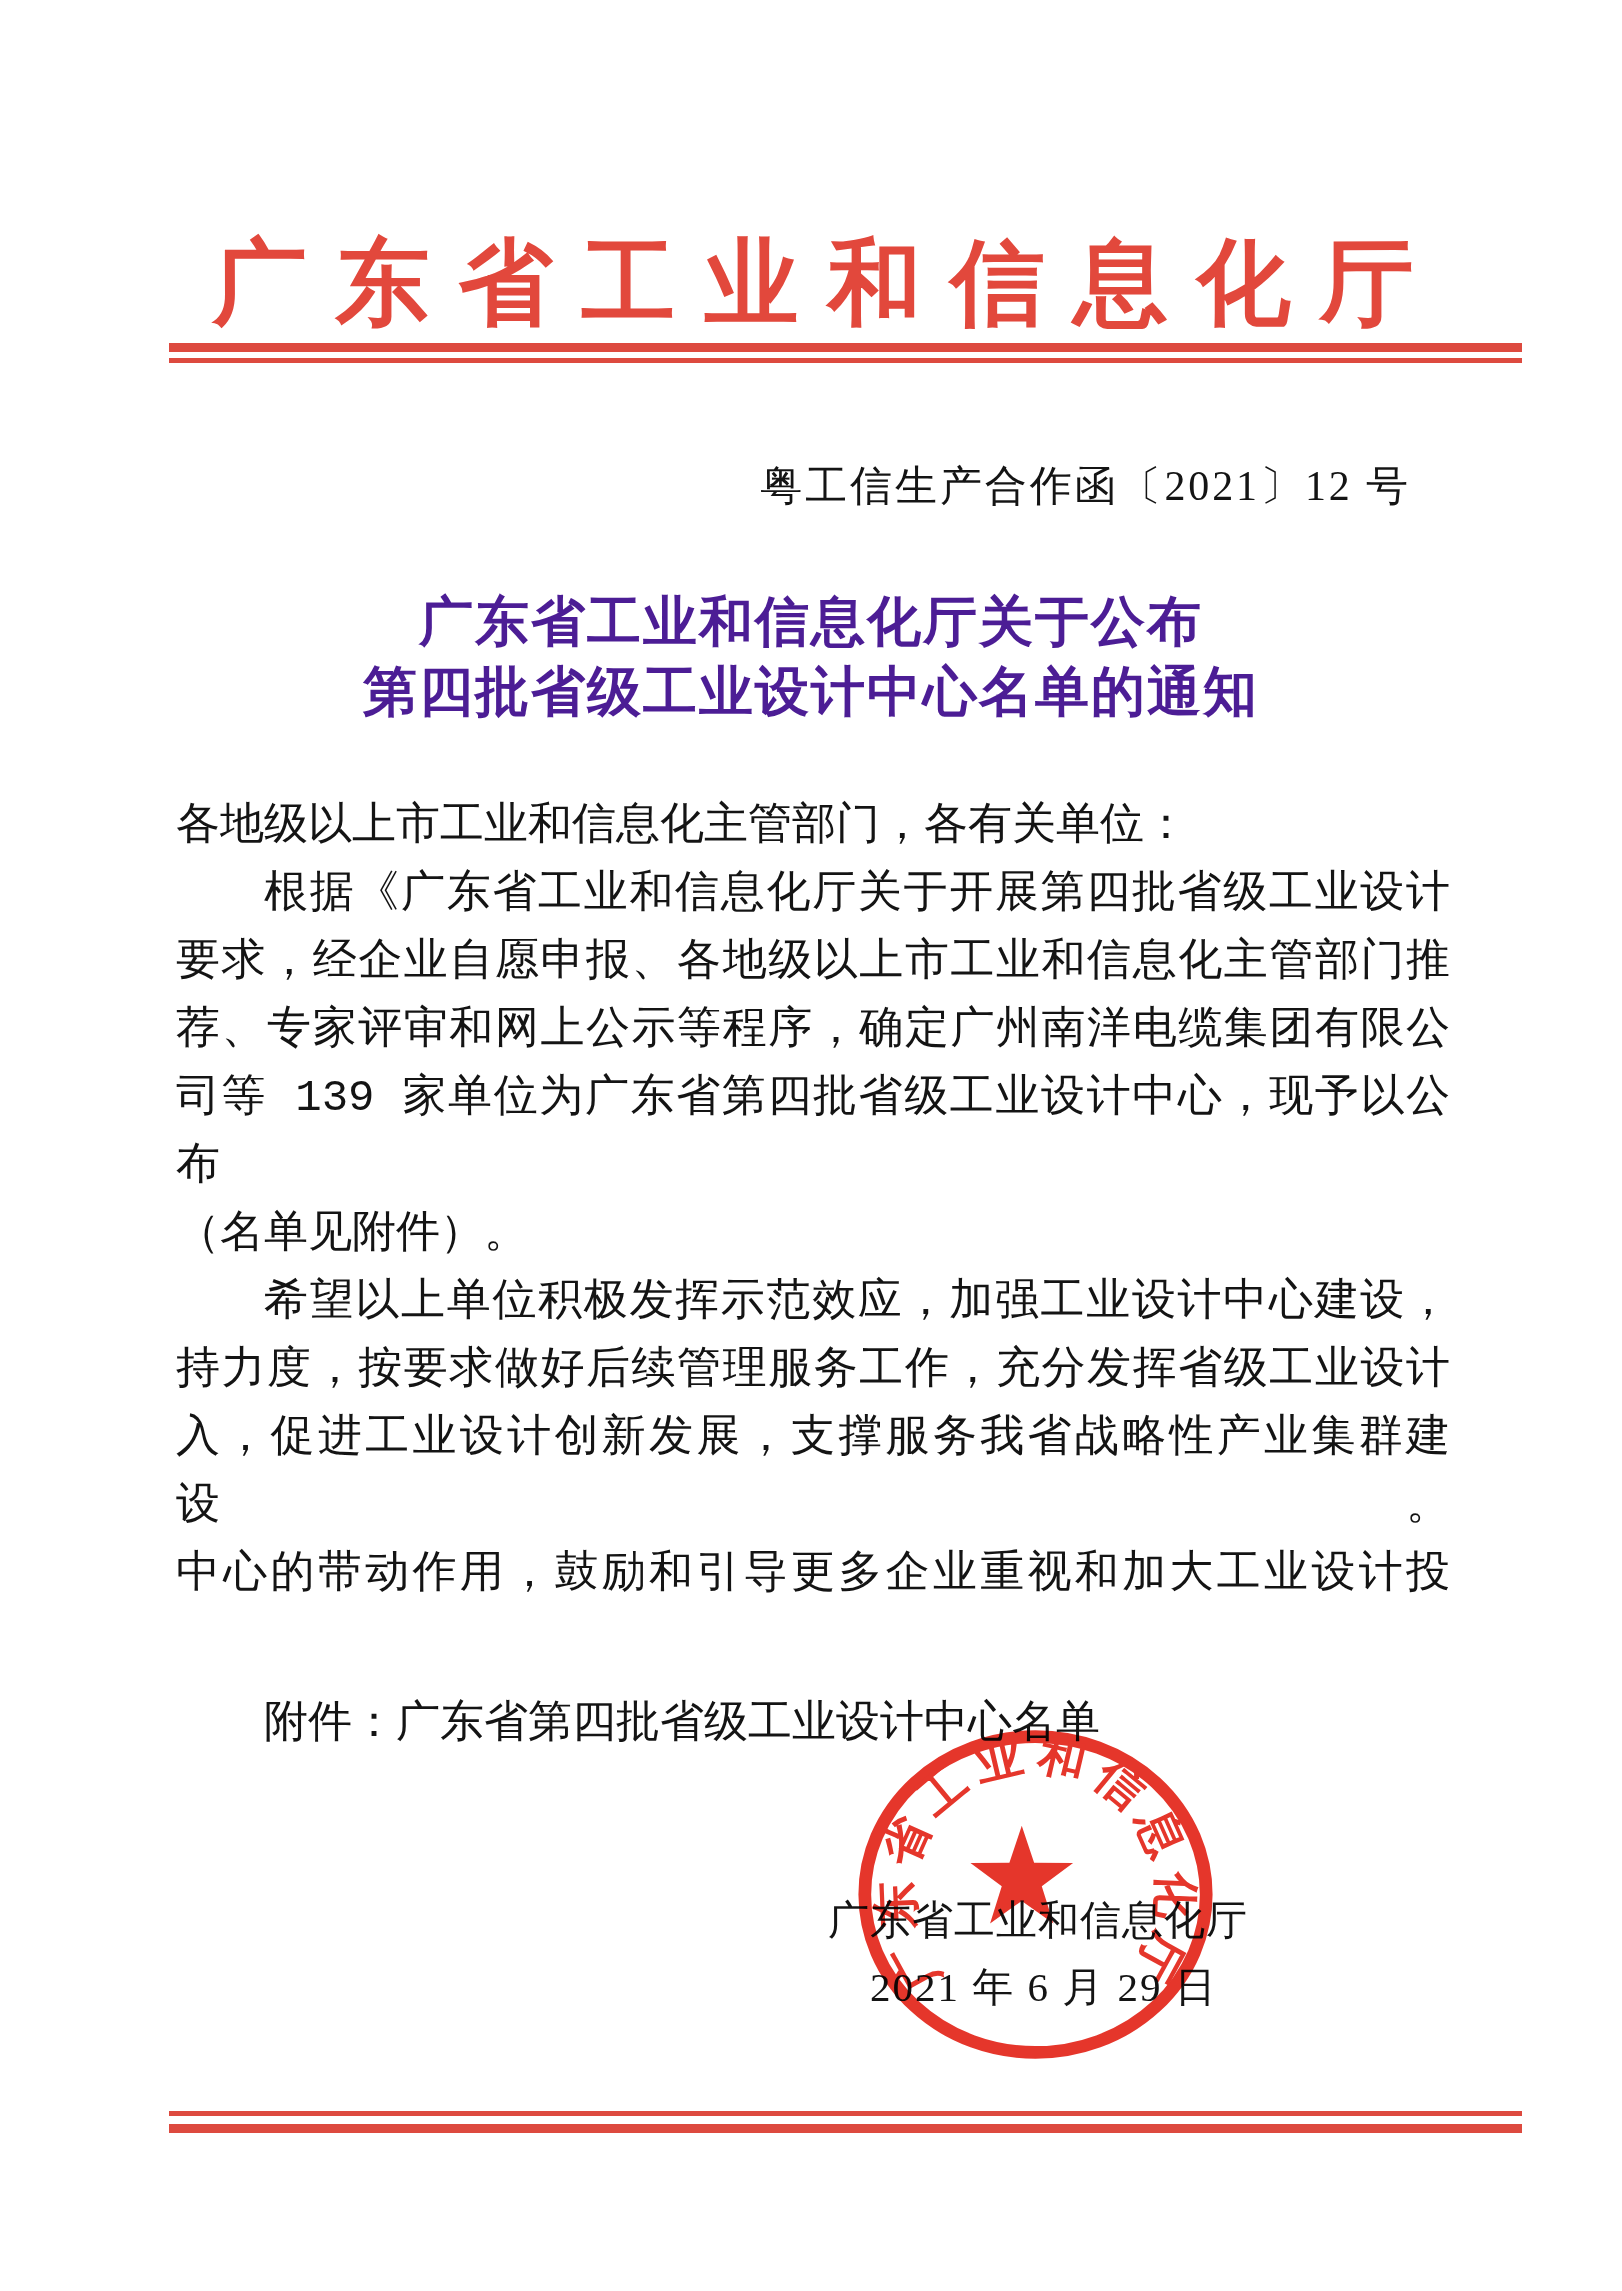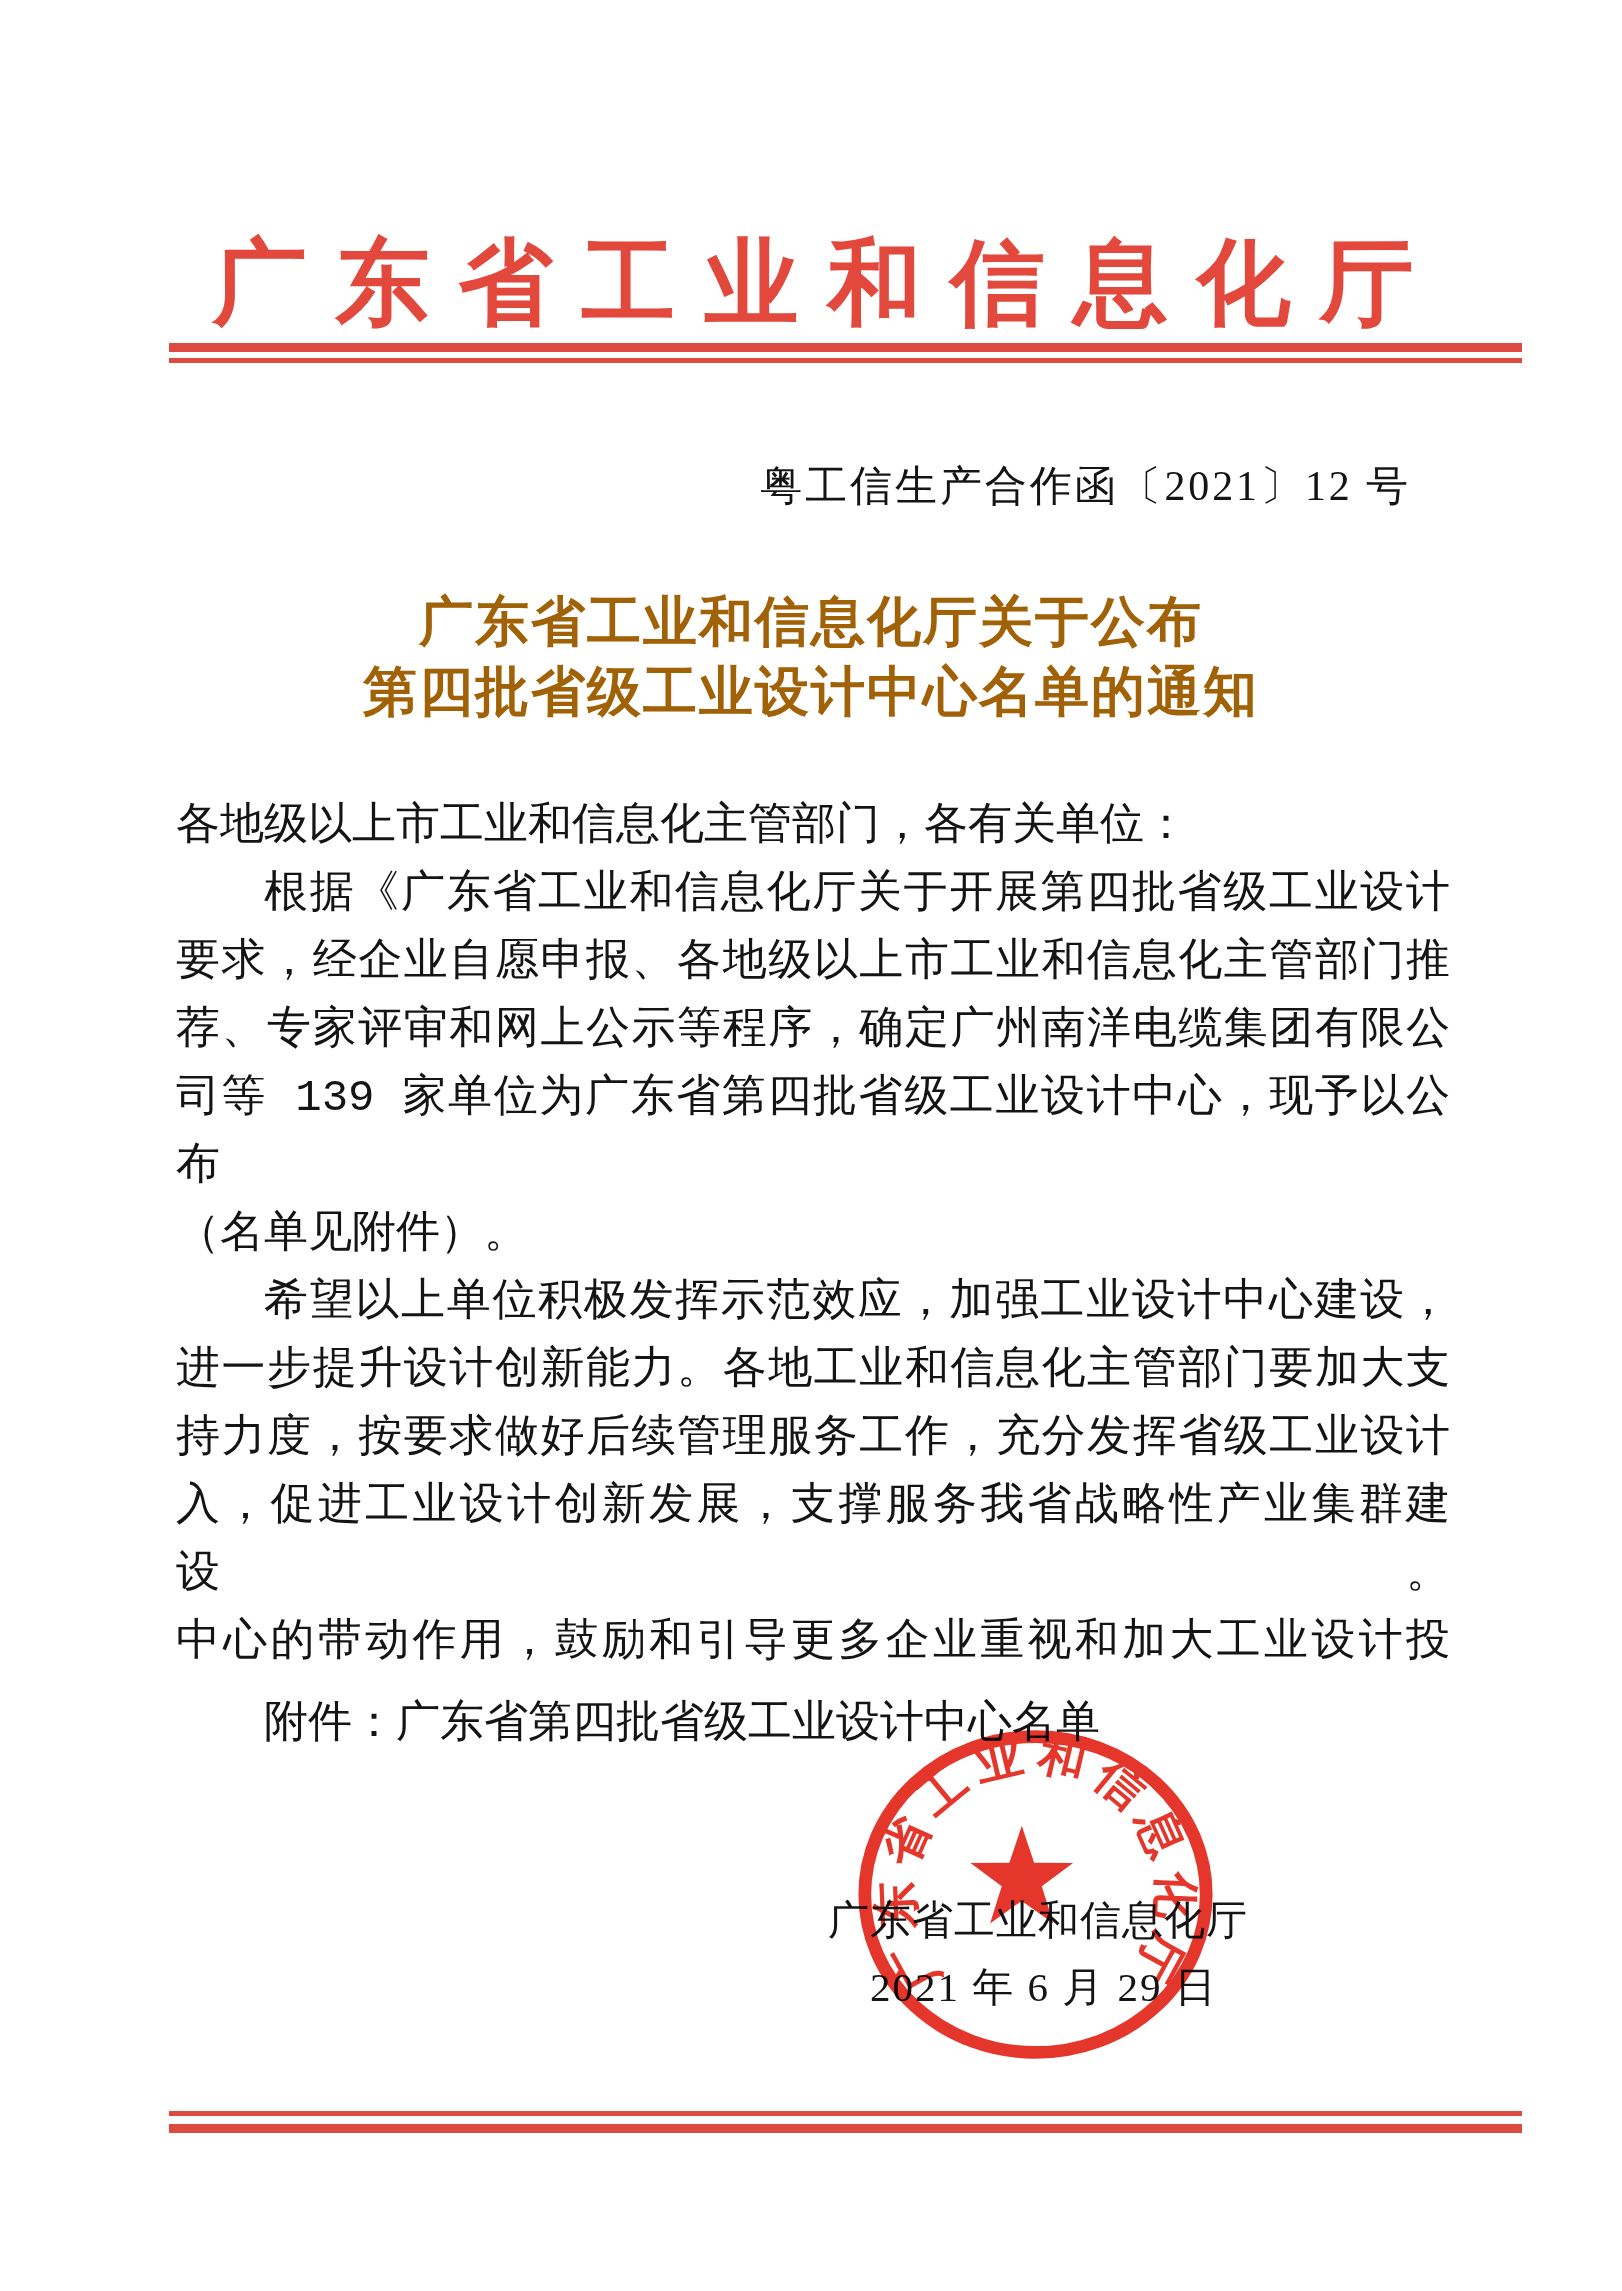--- a/index.html
+++ b/index.html
@@ -29,21 +29,21 @@
   
   .doc-number{
     position:absolute;top:458px;right:211px;
     font-size:42px;letter-spacing:2.9px;white-space:nowrap;margin-left:32px;
   }
   
   .title{
     position:absolute;top:587px;left:0;right:0;
     text-align:center;
     font-size:54px;font-weight:bold;line-height:70px;
-    letter-spacing:2px;color:#a16207;
+    letter-spacing:2px;color:#4c1d95;
   }
   
   .body{
     position:absolute;top:792px;left:176px;width:1274px;
     font-size:44px;line-height:68px;font-family:Liberation Mono, monospace;
   }
   .line{white-space:nowrap;}
   .fill{
     white-space:normal;
     text-align:justify;
@@ -93,21 +93,20 @@
   </div>
 
   <div class="body">
     <div class="line">各地级以上市工业和信息化主管部门，各有关单位：</div>
     <div class="line fill ind">根据《广东省工业和信息化厅关于开展第四批省级工业设计</div>
     <div class="line fill">要求，经企业自愿申报、各地级以上市工业和信息化主管部门推</div>
     <div class="line fill">荐、专家评审和网上公示等程序，确定广州南洋电缆集团有限公</div>
     <div class="line fill">司等 139 家单位为广东省第四批省级工业设计中心，现予以公布</div>
     <div class="line">（名单见附件）。</div>
     <div class="line fill ind">希望以上单位积极发挥示范效应，加强工业设计中心建设，</div>
-    <div class="line fill">进一步提升设计创新能力。各地工业和信息化主管部门要加大支</div>
     <div class="line fill">持力度，按要求做好后续管理服务工作，充分发挥省级工业设计</div>
     <div class="line fill">入，促进工业设计创新发展，支撑服务我省战略性产业集群建设。</div>
     <div class="line fill">中心的带动作用，鼓励和引导更多企业重视和加大工业设计投</div>
   </div>
 
   <div class="attachment">附件：广东省第四批省级工业设计中心名单</div>
 
   <div class="signer">广东省工业和信息化厅</div>
   <div class="sign-date">2021 年 6 月 29 日</div>
 

